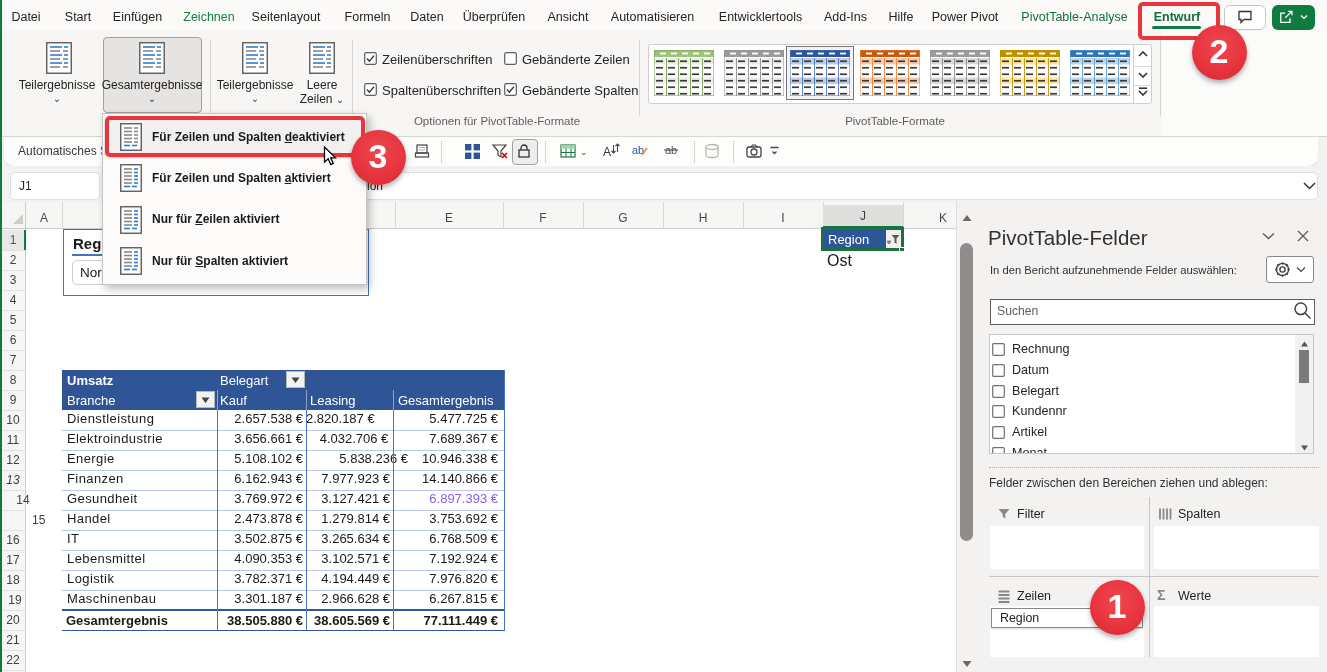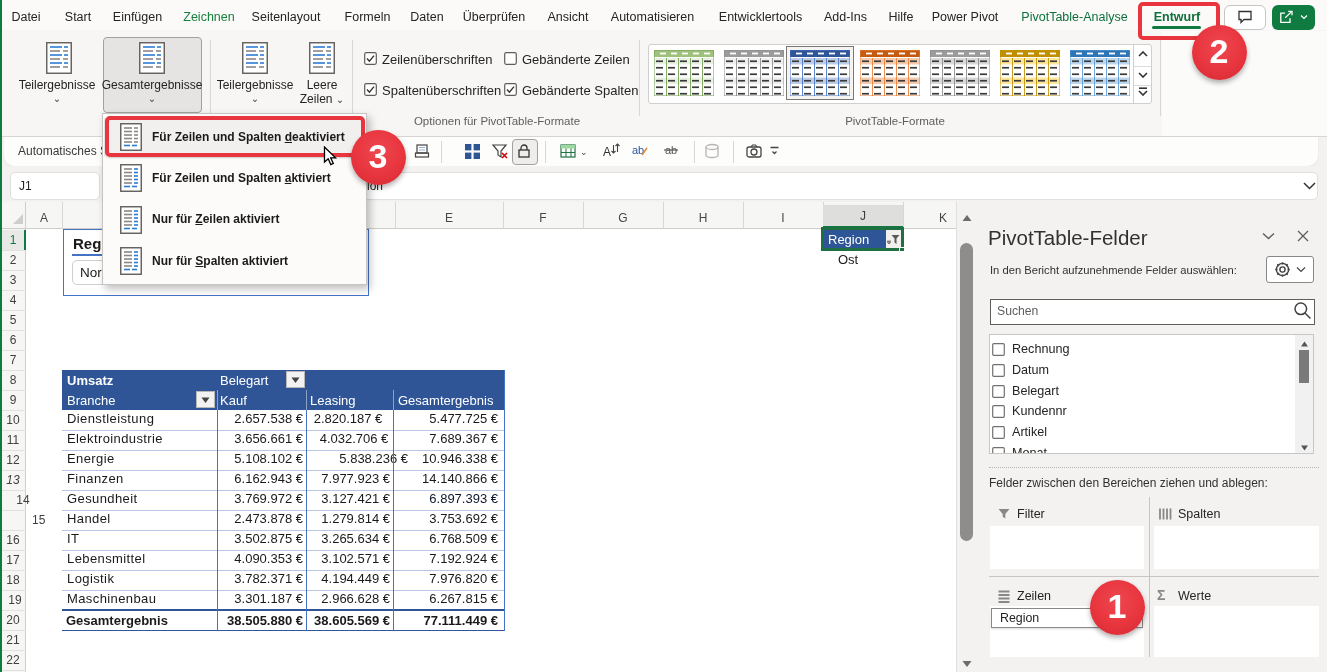--- a/index.html
+++ b/index.html
@@ -621,63 +621,63 @@
 <div class="abs" style="left:72px;top:260px;width:120px;height:25px;background:#fff;border:1px solid #cfcfcf;border-radius:5px;"></div>
 <div class="abs" style="left:80px;top:265px;font-size:13.5px;color:#1a1a1a;">Nord</div>
 <div class="abs" style="left:821px;top:227px;width:82.5px;height:23.5px;border:3px solid #1e6f42;background:#2e5696;"></div>
 <div class="abs" style="left:828px;top:231.5px;font-size:13px;color:#fff;">Region</div>
 <div class="abs" style="left:886px;top:230px;width:14.5px;height:17.5px;background:#f1f0ef;"></div>
 <svg class="abs" style="left:886px;top:233px;" width="14" height="13" viewBox="0 0 14 13">
     <path d="M5.5 2 h8 l-3 3.6 v5.4 l-2 -1.5 V5.6 Z" fill="#5a5a5a"></path>
     <path d="M1 8.2 h4 M3 8.2 v2.6 M3 10.8 l-1.6 -1.6 M3 10.8 l1.6 -1.6" stroke="#5a5a5a" stroke-width="1" fill="none"></path>
   </svg>
 <div class="abs" style="left:899px;top:246.5px;width:5.5px;height:5.5px;background:#1e6f42;border:1px solid #fff;"></div>
-<div class="abs" style="left:827px;top:251.5px;font-size:13px;color:#1a1a1a;margin-left:11px;">Ost</div>
+<div class="abs" style="left:827px;top:251.5px;font-size:16px;color:#1a1a1a;">Ost</div>
 <div class="abs" style="left:62px;top:370px;width:442px;height:40px;background:#2f5597;"></div>
 <div class="abs" style="left:67px;top:373px;font-size:13px;font-weight:700;color:#fff;">Umsatz</div>
 <div class="abs" style="left:220px;top:373px;font-size:13px;color:#fff;">Belegart</div>
 <div class="abs" style="left:67px;top:393px;font-size:13px;color:#fff;">Branche</div>
 <div class="abs" style="left:220px;top:393px;font-size:13px;color:#fff;">Kauf</div>
 <div class="abs" style="left:310px;top:393px;font-size:13px;color:#fff;">Leasing</div>
 <div class="abs" style="left:398px;top:393px;font-size:13px;color:#fff;">Gesamtergebnis</div>
 <div class="abs" style="left:217px;top:390px;width:1px;height:20px;background:rgba(255,255,255,0.45);"></div>
 <div class="abs" style="left:306px;top:390px;width:1px;height:20px;background:rgba(255,255,255,0.45);"></div>
 <div class="abs" style="left:393px;top:390px;width:1px;height:20px;background:rgba(255,255,255,0.45);"></div>
 <div class="abs" style="left:286px;top:371px;width:19px;height:17px;background:#f2f2f2;border:1px solid #b8b8b8;"></div>
 <svg class="abs" style="left:291px;top:376.5px;" width="9" height="7" viewBox="0 0 9 7">
     <path d="M0.5 0.5 h8 L4.5 6 Z" fill="#444"></path>
   </svg>
 <div class="abs" style="left:196px;top:391px;width:19px;height:17px;background:#f2f2f2;border:1px solid #b8b8b8;"></div>
 <svg class="abs" style="left:201px;top:396.5px;" width="9" height="7" viewBox="0 0 9 7">
     <path d="M0.5 0.5 h8 L4.5 6 Z" fill="#444"></path>
   </svg>
 <div class="abs" style="left:67px;top:411px;font-size:13px;letter-spacing:0.4px;color:#1a1a1a;">Dienstleistung</div>
 <div class="abs" style="left:217px;top:411px;width:86px;text-align:right;font-size:13px;color:#1a1a1a;">2.657.538 €</div>
-<div class="abs" style="left:306px;top:411px;width:84px;text-align:center;font-size:13px;color:#1a1a1a;">2.820.187 €</div>
+<div class="abs" style="left:306px;top:411px;width:84px;text-align:left;font-size:13px;color:#1a1a1a;">2.820.187 €</div>
 <div class="abs" style="left:393px;top:411px;width:105px;text-align:right;font-size:13px;color:#1a1a1a;">5.477.725 €</div>
 <div class="abs" style="left:62px;top:429.6px;width:442px;height:1px;background:#b9c7e4;"></div>
 <div class="abs" style="left:67px;top:431px;font-size:13px;letter-spacing:0.4px;color:#1a1a1a;">Elektroindustrie</div>
 <div class="abs" style="left:217px;top:431px;width:86px;text-align:right;font-size:13px;color:#1a1a1a;">3.656.661 €</div>
 <div class="abs" style="left:312px;top:431px;width:84px;text-align:center;font-size:13px;color:#1a1a1a;">4.032.706 €</div>
 <div class="abs" style="left:393px;top:431px;width:105px;text-align:right;font-size:13px;color:#1a1a1a;">7.689.367 €</div>
 <div class="abs" style="left:62px;top:449.6px;width:442px;height:1px;background:#b9c7e4;"></div>
 <div class="abs" style="left:67px;top:451px;font-size:13px;letter-spacing:0.4px;color:#1a1a1a;">Energie</div>
 <div class="abs" style="left:217px;top:451px;width:86px;text-align:right;font-size:13px;color:#1a1a1a;">5.108.102 €</div>
 <div class="abs" style="left:324px;top:451px;width:84px;text-align:right;font-size:13px;color:#1a1a1a;">5.838.236 €</div>
 <div class="abs" style="left:393px;top:451px;width:105px;text-align:right;font-size:13px;color:#1a1a1a;">10.946.338 €</div>
 <div class="abs" style="left:62px;top:469.6px;width:442px;height:1px;background:#b9c7e4;"></div>
 <div class="abs" style="left:67px;top:471px;font-size:13px;letter-spacing:0.4px;color:#1a1a1a;">Finanzen</div>
 <div class="abs" style="left:217px;top:471px;width:86px;text-align:right;font-size:13px;color:#1a1a1a;">6.162.943 €</div>
 <div class="abs" style="left:306px;top:471px;width:84px;text-align:right;font-size:13px;color:#1a1a1a;">7.977.923 €</div>
 <div class="abs" style="left:393px;top:471px;width:105px;text-align:right;font-size:13px;color:#1a1a1a;">14.140.866 €</div>
 <div class="abs" style="left:62px;top:489.6px;width:442px;height:1px;background:#b9c7e4;"></div>
 <div class="abs" style="left:67px;top:491px;font-size:13px;letter-spacing:0.4px;color:#1a1a1a;">Gesundheit</div>
 <div class="abs" style="left:217px;top:491px;width:86px;text-align:right;font-size:13px;color:#1a1a1a;">3.769.972 €</div>
 <div class="abs" style="left:306px;top:491px;width:84px;text-align:right;font-size:13px;color:#1a1a1a;">3.127.421 €</div>
-<div class="abs" style="left:393px;top:491px;width:105px;text-align:right;font-size:13px;color:#0f172a;">6.897.393 €</div>
+<div class="abs" style="left:393px;top:491px;width:105px;text-align:right;font-size:13px;color:#8b5cf6;">6.897.393 €</div>
 <div class="abs" style="left:62px;top:509.6px;width:442px;height:1px;background:#b9c7e4;"></div>
 <div class="abs" style="left:67px;top:511px;font-size:13px;letter-spacing:0.4px;color:#1a1a1a;">Handel</div>
 <div class="abs" style="left:217px;top:511px;width:86px;text-align:right;font-size:13px;color:#1a1a1a;">2.473.878 €</div>
 <div class="abs" style="left:306px;top:511px;width:84px;text-align:right;font-size:13px;color:#1a1a1a;">1.279.814 €</div>
 <div class="abs" style="left:393px;top:511px;width:105px;text-align:right;font-size:13px;color:#1a1a1a;">3.753.692 €</div>
 <div class="abs" style="left:62px;top:529.6px;width:442px;height:1px;background:#b9c7e4;"></div>
 <div class="abs" style="left:67px;top:531px;font-size:13px;letter-spacing:0.4px;color:#1a1a1a;">IT</div>
 <div class="abs" style="left:217px;top:531px;width:86px;text-align:right;font-size:13px;color:#1a1a1a;">3.502.875 €</div>
 <div class="abs" style="left:306px;top:531px;width:84px;text-align:right;font-size:13px;color:#1a1a1a;">3.265.634 €</div>
 <div class="abs" style="left:393px;top:531px;width:105px;text-align:right;font-size:13px;color:#1a1a1a;">6.768.509 €</div>

